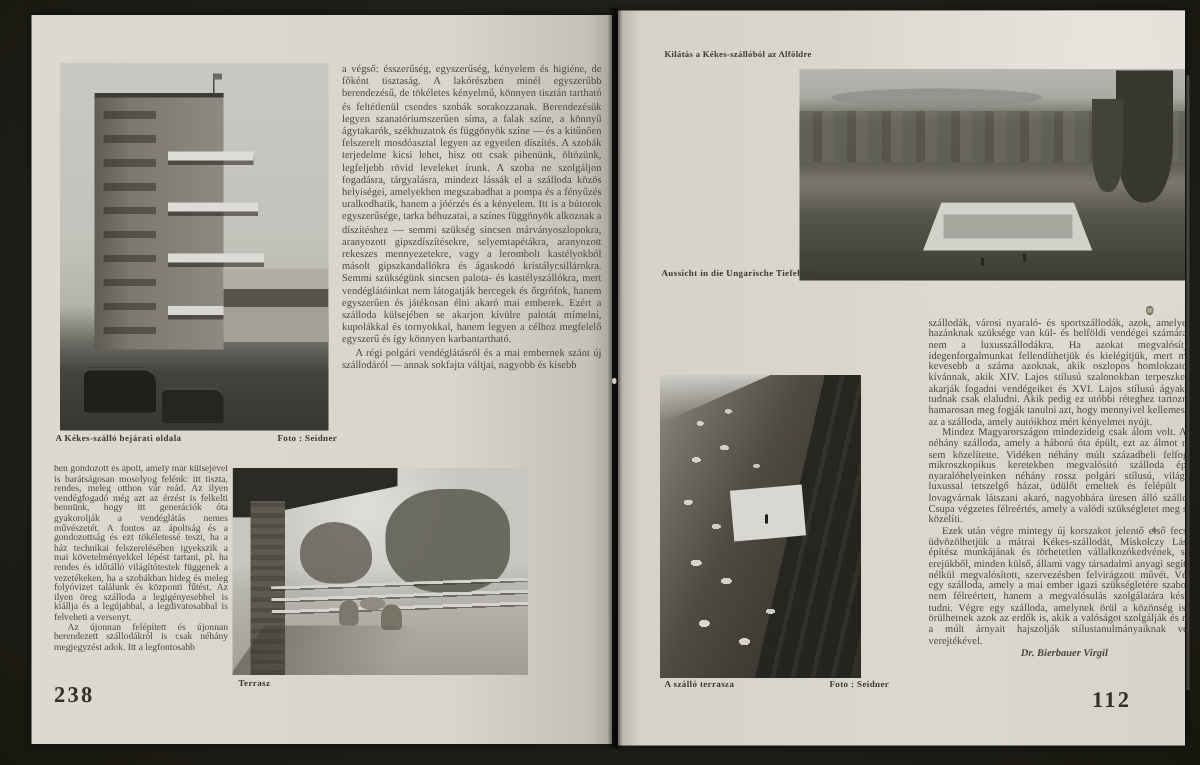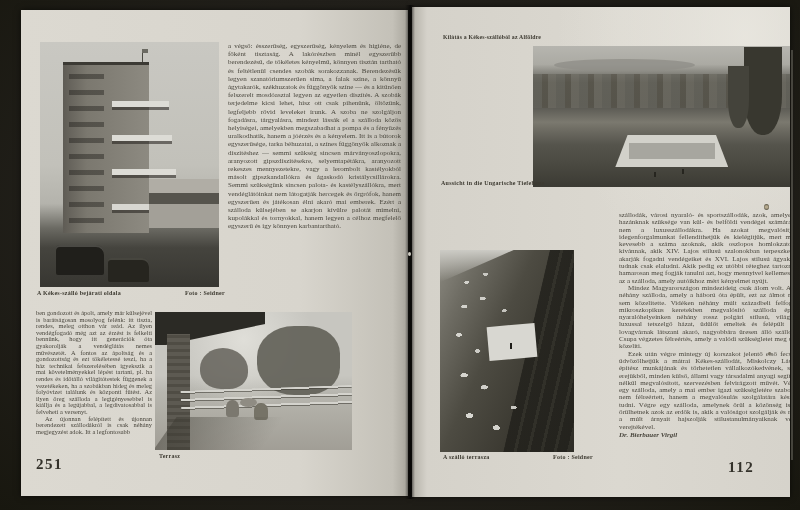--- a/index.html
+++ b/index.html
@@ -30,21 +30,21 @@
   .heading{
     position:absolute;font-size:5.8px;font-weight:bold;letter-spacing:.2px;
     color:#3d3a31;white-space:nowrap;
   }
   .textcol{position:absolute;text-align:justify;color:#4a473e;overflow:hidden;}
   .textcol p{margin:0;}
   .textcol p + p{text-indent:9px;}
   #left-main-column{left:207px;top:32px;width:173px;height:263px;font-size:7px;line-height:8.2px;}
   #left-bottom-column{left:15px;top:300px;width:116px;height:150px;font-size:6.4px;line-height:6.6px;}
   #right-main-column{left:207px;top:205px;width:181px;height:247px;font-size:7px;line-height:7.3px;}
-  .signature{text-align:left;font-style:italic;font-weight:bold;text-indent:0 !important;margin-top:1px !important;}
+  .signature{text-align:center;font-style:italic;font-weight:bold;text-indent:0 !important;margin-top:1px !important;}
   .pagenum{position:absolute;font-size:15px;font-weight:bold;letter-spacing:1.5px;color:#33312a;}
   .speck{position:absolute;border-radius:50%;}
 </style>
 </head>
 <body>
 
 <div class="page" id="page-left">
 
   <div class="photo" style="left:19px;top:32px;width:179px;height:245px;
               background:linear-gradient(180deg,#c9c8c2 0%,#c2c1ba 50%,#b4b3ac 66%,#6b6a63 76%,#45443e 84%,#373631 100%);">
@@ -64,20 +64,21 @@
     <div style="left:9%;bottom:5%;width:27%;height:12%;background:#201f1b;border-radius:4px 8px 2px 2px;
                 box-shadow:inset 0 2px 0 rgba(200,198,190,.25);"></div>
     <div style="left:38%;bottom:2%;width:23%;height:10%;background:#26251f;border-radius:3px 7px 2px 2px;
                 box-shadow:inset 0 2px 0 rgba(200,198,190,.2);"></div>
   </div>
   <span class="cap" style="left:16px;top:280px;">A Kékes-szálló bejárati oldala</span>
   <span class="cap" style="left:164px;top:280px;">Foto : Seidner</span>
 
   <div class="textcol" id="left-main-column">
     <p>a végső: ésszerűség, egyszerűség, kényelem és higiéne, de főként tisztaság. A lakórészben minél egyszerűbb berendezésű, de tökéletes kényelmű, könnyen tisztán tartható és feltétlenül csendes szobák sorakozzanak. Berendezésük legyen szanatóriumszerűen síma, a falak színe, a könnyű ágytakarók, székhuzatok és függönyök színe — és a kitűnően felszerelt mosdóasztal legyen az egyetlen díszítés. A szobák terjedelme kicsi lehet, hisz ott csak pihenünk, öltözünk, legfeljebb rövid leveleket írunk. A szoba ne szolgáljon fogadásra, tárgyalásra, mindezt lássák el a szálloda közös helyiségei, amelyekben megszabadhat a pompa és a fényűzés uralkodhatik, hanem a jóérzés és a kényelem. Itt is a bútorok egyszerűsége, tarka béhuzatai, a színes függönyök alkoznak a díszítéshez — semmi szükség sincsen márványoszlopokra, aranyozott gipszdíszítésekre, selyemtapétákra, aranyozott rekeszes mennyezetekre, vagy a lerombolt kastélyokból másolt gipszkandallókra és ágaskodó kristálycsillárokra. Semmi szükségünk sincsen palota- és kastélyszállókra, mert vendéglátóinkat nem látogatják hercegek és őrgrófok, hanem egyszerűen és játékosan élni akaró mai emberek. Ezért a szálloda külsejében se akarjon kívülre palotát mímelni, kupolákkal és tornyokkal, hanem legyen a célhoz megfelelő egyszerű és így könnyen karbantartható.</p>
+    <p>A régi polgári vendéglátásról és a mai embernek szánt új szállodáról — annak sokfajta váltjai, nagyobb és kisebb</p>
   </div>
 
   <div class="textcol" id="left-bottom-column">
     <p>ben gondozott és ápolt, amely már külsejével is barátságosan mosolyog felénk: itt tiszta, rendes, meleg otthon vár reád. Az ilyen vendégfogadó még azt az érzést is felkelti bennünk, hogy itt generációk óta gyakorolják a vendéglátás nemes művészetét. A fontos az ápoltság és a gondozottság és ezt tökéletessé teszi, ha a ház technikai felszerelésében igyekszik a mai követelményekkel lépést tartani, pl. ha rendes és időtálló világítótestek függenek a vezetékeken, ha a szobákban hideg és meleg folyóvizet találunk és központi fűtést. Az ilyen öreg szálloda a legigényesebbel is kiállja és a legújabbal, a legdivatosabbal is felveheti a versenyt.</p>
     <p>Az újonnan felépített és újonnan berendezett szállodákról is csak néhány megjegyzést adok. Itt a legfontosabb</p>
   </div>
 
   <div class="photo" style="left:134px;top:302px;width:197px;height:138px;
               background:
                 radial-gradient(ellipse at 45% 20%, rgba(226,225,219,.9) 0%, rgba(226,225,219,0) 45%),
@@ -91,21 +92,21 @@
     <div style="left:13%;top:55%;width:87%;height:17%;transform:rotate(-2deg);
                 background:repeating-linear-gradient(180deg,#d4d3cd 0 2px,rgba(66,64,56,.6) 2px 3px,rgba(0,0,0,0) 3px 8px);"></div>
     <div style="left:43%;top:62%;width:17px;height:9px;background:#8f8c83;border-radius:50%;"></div>
     <div style="left:36%;top:64%;width:13px;height:17px;background:#7b786f;border-radius:45% 45% 20% 20%;"></div>
     <div style="left:50%;top:66%;width:14px;height:17px;background:#767367;border-radius:45% 45% 20% 20%;"></div>
     <div style="left:5%;bottom:0;width:55%;height:24%;transform:skewX(-35deg);
                 background:linear-gradient(90deg,rgba(58,56,48,.45),rgba(58,56,48,0));"></div>
   </div>
   <span class="cap" style="left:138px;top:443px;">Terrasz</span>
 
-  <div class="pagenum" style="left:15px;top:446px;">251</div>
+  <div class="pagenum" style="left:15px;top:446px;">238</div>
 </div>
 
 <div class="page" id="page-right">
 
   <div class="heading" style="left:31px;top:27px;">Kilátás a Kékes-szállóból az Alföldre</div>
 
   <div class="photo" style="left:121px;top:39px;width:257px;height:141px;
               background:linear-gradient(180deg,#b6b5af 0%,#abaaa3 13%,#8d8c85 18%,#5d5c54 26%,#575650 42%,#7b796f 54%,#6c6a61 60%,#55544c 70%,#4a4941 84%,#3b3a33 100%);">
     <div style="left:8%;top:9%;width:55%;height:9%;background:#908f88;border-radius:50%;opacity:.8;"></div>
     <div style="left:0;top:20%;width:100%;height:24%;opacity:.75;

